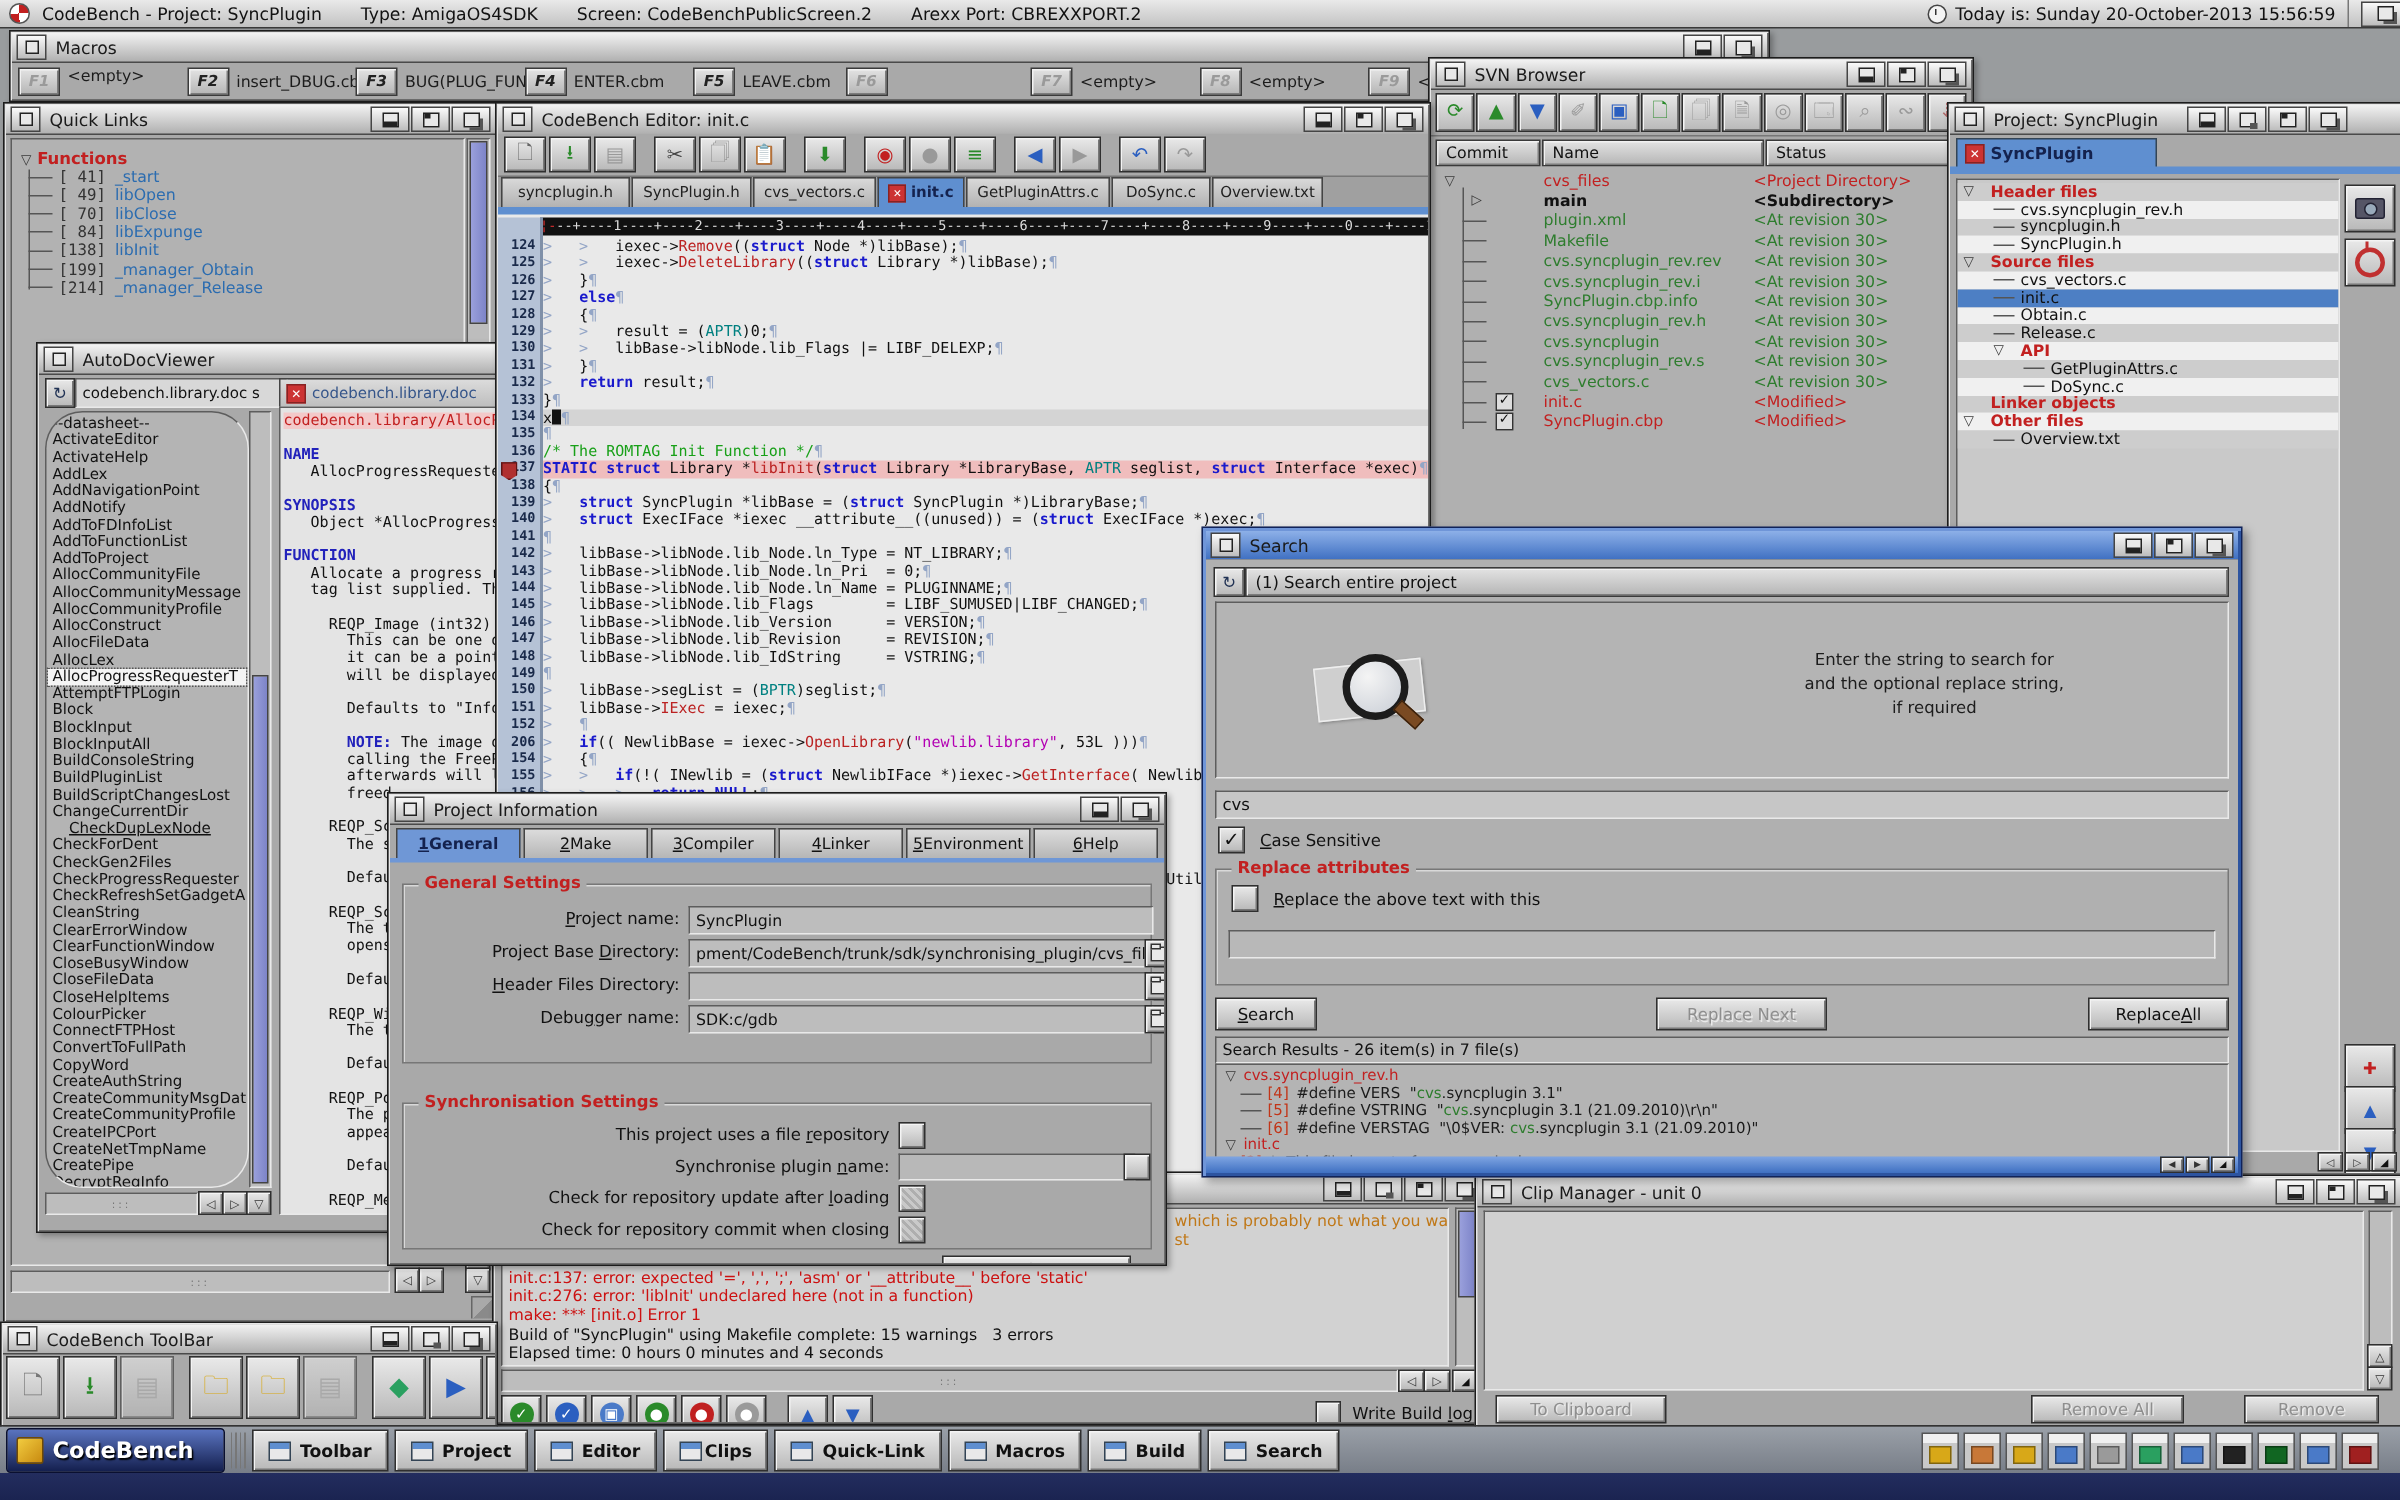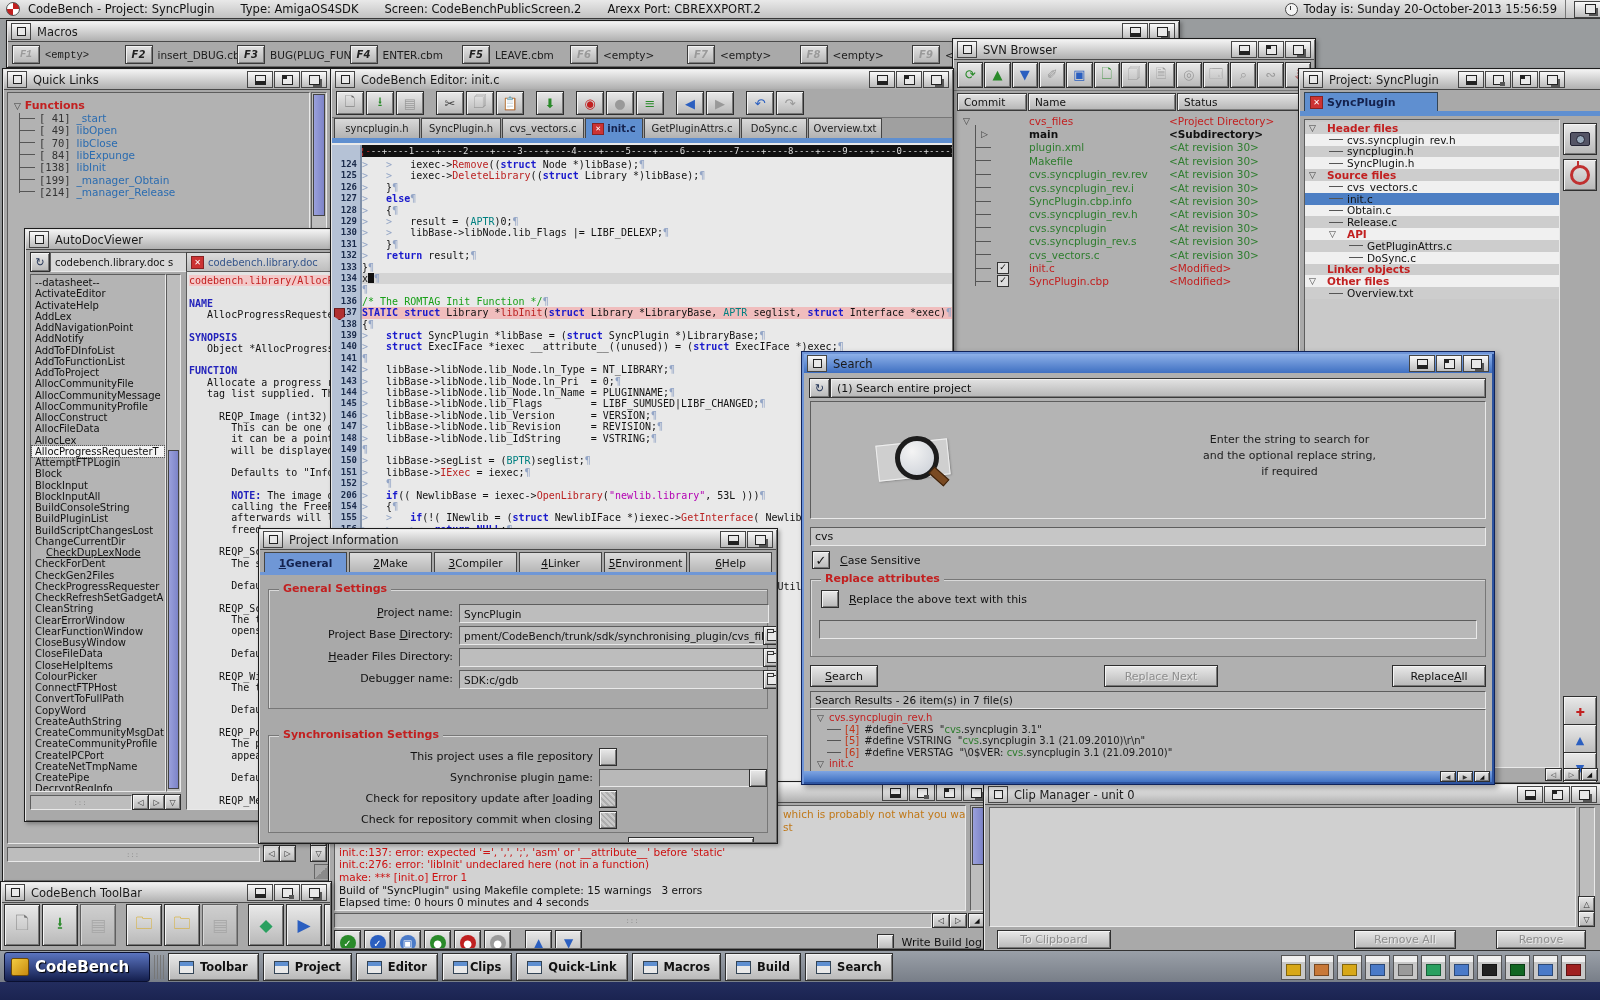--- a/index.html
+++ b/index.html
@@ -85,41 +85,41 @@
     <span class="gads">
         <span class="gad g-ic">
           <span class="glyph-sq"></span>
         </span>
         <span class="gad g-dp">
           <span class="glyph-sq"></span>
         </span>
       </span>
     </div>
   <div class="body" id="b-macros">
-      <div style="position: absolute; left: 4px; top: 4px; display: flex; align-items: center; gap: 5px; font-family: Liberation Mono, monospace;">
+      <div style="position: absolute; left: 4px; top: 4px; display: flex; gap: 5px;">
         <span class="ris" style="width: 26px; height: 17px; display: flex; align-items: center; justify-content: center; font-size: 10px; font-style: italic; font-weight: bold; color: rgb(154, 154, 154);">F1</span>
         <span style="font-size: 10.5px; color: rgb(28, 28, 28); white-space: nowrap;">&lt;empty&gt;</span>
       </div>
       <div style="position: absolute; left: 116.5px; top: 4px; display: flex; align-items: center; gap: 5px;">
         <span class="ris" style="width: 26px; height: 17px; display: flex; align-items: center; justify-content: center; font-size: 10px; font-style: italic; font-weight: bold; color: rgb(34, 34, 34);">F2</span>
         <span style="font-size: 10.5px; color: rgb(28, 28, 28); white-space: nowrap;">insert_DBUG.cb</span>
       </div>
       <div style="position: absolute; left: 229px; top: 4px; display: flex; align-items: center; gap: 5px;">
         <span class="ris" style="width: 26px; height: 17px; display: flex; align-items: center; justify-content: center; font-size: 10px; font-style: italic; font-weight: bold; color: rgb(34, 34, 34);">F3</span>
         <span style="font-size: 10.5px; color: rgb(28, 28, 28); white-space: nowrap;">BUG(PLUG_FUN</span>
       </div>
       <div style="position: absolute; left: 341.5px; top: 4px; display: flex; align-items: center; gap: 5px;">
         <span class="ris" style="width: 26px; height: 17px; display: flex; align-items: center; justify-content: center; font-size: 10px; font-style: italic; font-weight: bold; color: rgb(34, 34, 34);">F4</span>
         <span style="font-size: 10.5px; color: rgb(28, 28, 28); white-space: nowrap;">ENTER.cbm</span>
       </div>
       <div style="position: absolute; left: 454px; top: 4px; display: flex; align-items: center; gap: 5px;">
         <span class="ris" style="width: 26px; height: 17px; display: flex; align-items: center; justify-content: center; font-size: 10px; font-style: italic; font-weight: bold; color: rgb(34, 34, 34);">F5</span>
         <span style="font-size: 10.5px; color: rgb(28, 28, 28); white-space: nowrap;">LEAVE.cbm</span>
       </div>
-      <div style="position: absolute; left: 562px; top: 4px; display: flex; align-items: center; gap: 5px;">
+      <div style="position: absolute; left: 544px; top: 4px; display: flex; align-items: center; gap: 5px; flex-direction: column;">
         <span class="ris" style="width: 26px; height: 17px; display: flex; align-items: center; justify-content: center; font-size: 10px; font-style: italic; font-weight: bold; color: rgb(154, 154, 154);">F6</span>
         <span style="font-size: 10.5px; color: rgb(28, 28, 28); white-space: nowrap;">&lt;empty&gt;</span>
       </div>
       <div style="position: absolute; left: 679px; top: 4px; display: flex; align-items: center; gap: 5px;">
         <span class="ris" style="width: 26px; height: 17px; display: flex; align-items: center; justify-content: center; font-size: 10px; font-style: italic; font-weight: bold; color: rgb(154, 154, 154);">F7</span>
         <span style="font-size: 10.5px; color: rgb(28, 28, 28); white-space: nowrap;">&lt;empty&gt;</span>
       </div>
       <div style="position: absolute; left: 791.5px; top: 4px; display: flex; align-items: center; gap: 5px;">
         <span class="ris" style="width: 26px; height: 17px; display: flex; align-items: center; justify-content: center; font-size: 10px; font-style: italic; font-weight: bold; color: rgb(154, 154, 154);">F8</span>
         <span style="font-size: 10.5px; color: rgb(28, 28, 28); white-space: nowrap;">&lt;empty&gt;</span>
@@ -301,21 +301,21 @@
           <span class="glyph-sq"></span>
         </span>
         <span class="gad g-dp">
           <span class="glyph-sq"></span>
         </span>
       </span>
     </div>
   <div class="body" id="b-autodoc">
       <span class="b" style="left: 4px; top: 3px; width: 18px; height: 18px; font-size: 11px; color: rgb(34, 51, 85);">↻</span>
       <div class="fld" style="left: 24px; top: 3px; width: 132px; height: 18px; background: rgb(216, 216, 216); font-size: 10px;">codebench.library.doc s</div>
-      <div class="sunk" style="position: absolute; left: 4px; top: 25px; width: 134px; bottom: 28px; background: rgb(180, 180, 180); overflow: hidden;">
+      <div class="sunk" style="position: absolute; left: 4px; top: 25px; width: 134px; bottom: 28px; background: rgb(180, 180, 180); overflow: hidden; border-radius: 25px;">
         <div style="position: absolute; left: 1px; right: 1px; top: 2px; font-size: 10px; padding-left: 3px; white-space: nowrap;">--datasheet--</div>
         <div style="position: absolute; left: 1px; right: 1px; top: 13.25px; font-size: 10px; padding-left: 3px; white-space: nowrap;">ActivateEditor</div>
         <div style="position: absolute; left: 1px; right: 1px; top: 24.5px; font-size: 10px; padding-left: 3px; white-space: nowrap;">ActivateHelp</div>
         <div style="position: absolute; left: 1px; right: 1px; top: 35.75px; font-size: 10px; padding-left: 3px; white-space: nowrap;">AddLex</div>
         <div style="position: absolute; left: 1px; right: 1px; top: 47px; font-size: 10px; padding-left: 3px; white-space: nowrap;">AddNavigationPoint</div>
         <div style="position: absolute; left: 1px; right: 1px; top: 58.25px; font-size: 10px; padding-left: 3px; white-space: nowrap;">AddNotify</div>
         <div style="position: absolute; left: 1px; right: 1px; top: 69.5px; font-size: 10px; padding-left: 3px; white-space: nowrap;">AddToFDInfoList</div>
         <div style="position: absolute; left: 1px; right: 1px; top: 80.75px; font-size: 10px; padding-left: 3px; white-space: nowrap;">AddToFunctionList</div>
         <div style="position: absolute; left: 1px; right: 1px; top: 92px; font-size: 10px; padding-left: 3px; white-space: nowrap;">AddToProject</div>
         <div style="position: absolute; left: 1px; right: 1px; top: 103.25px; font-size: 10px; padding-left: 3px; white-space: nowrap;">AllocCommunityFile</div>

